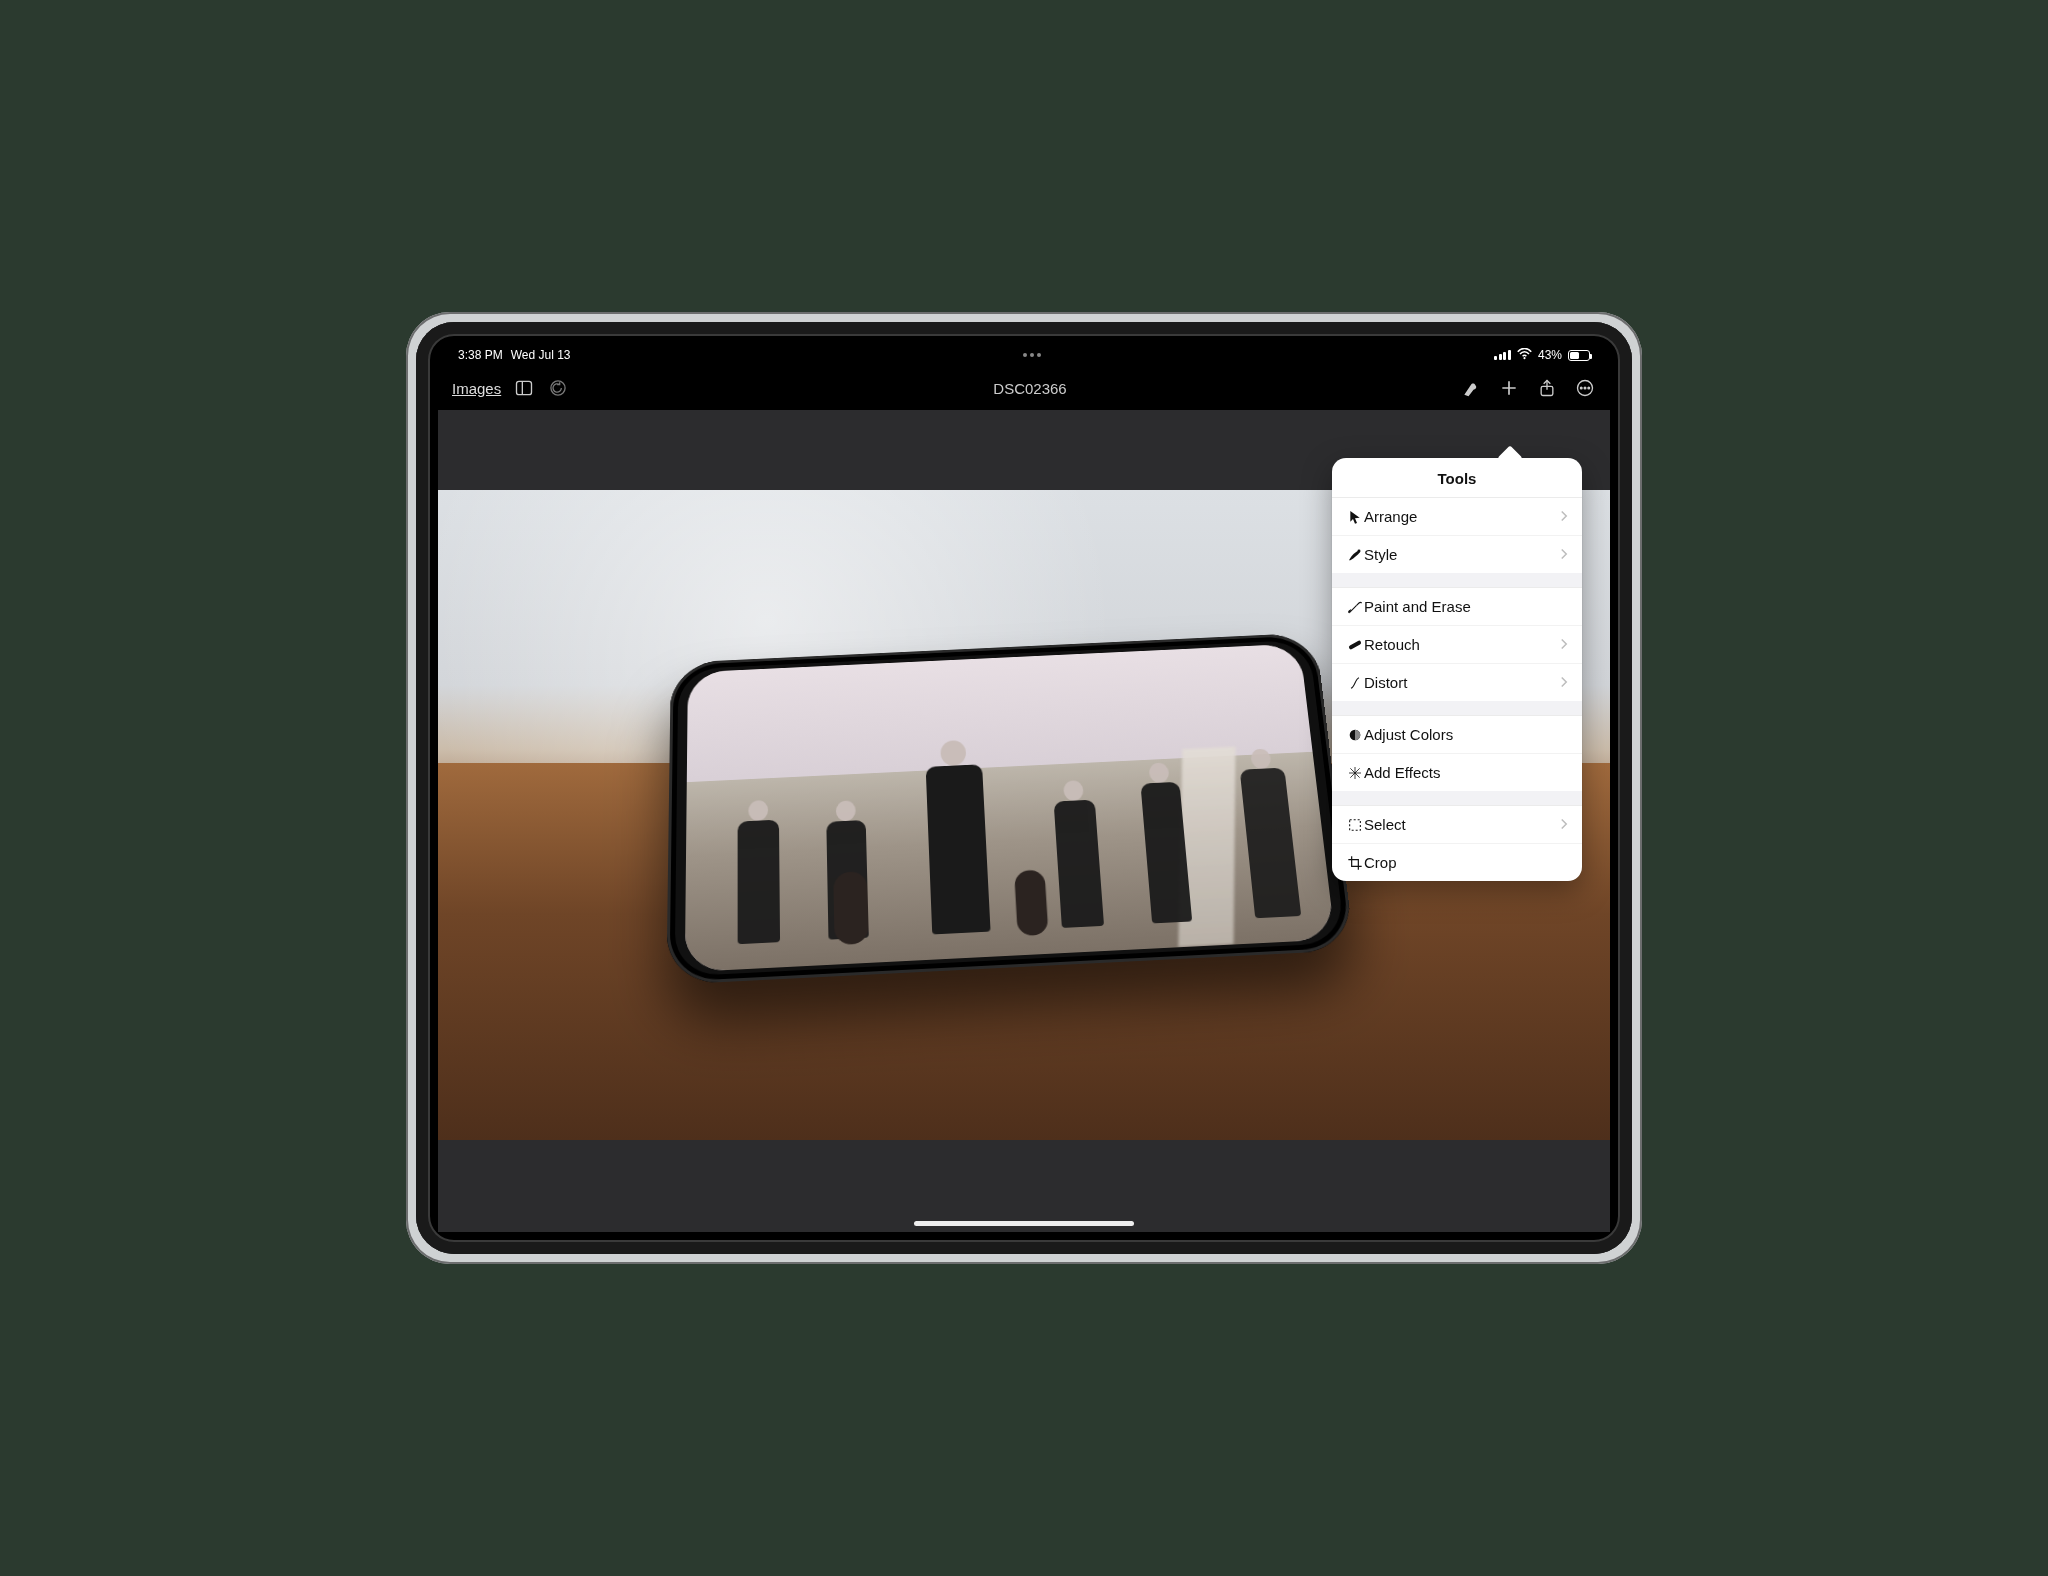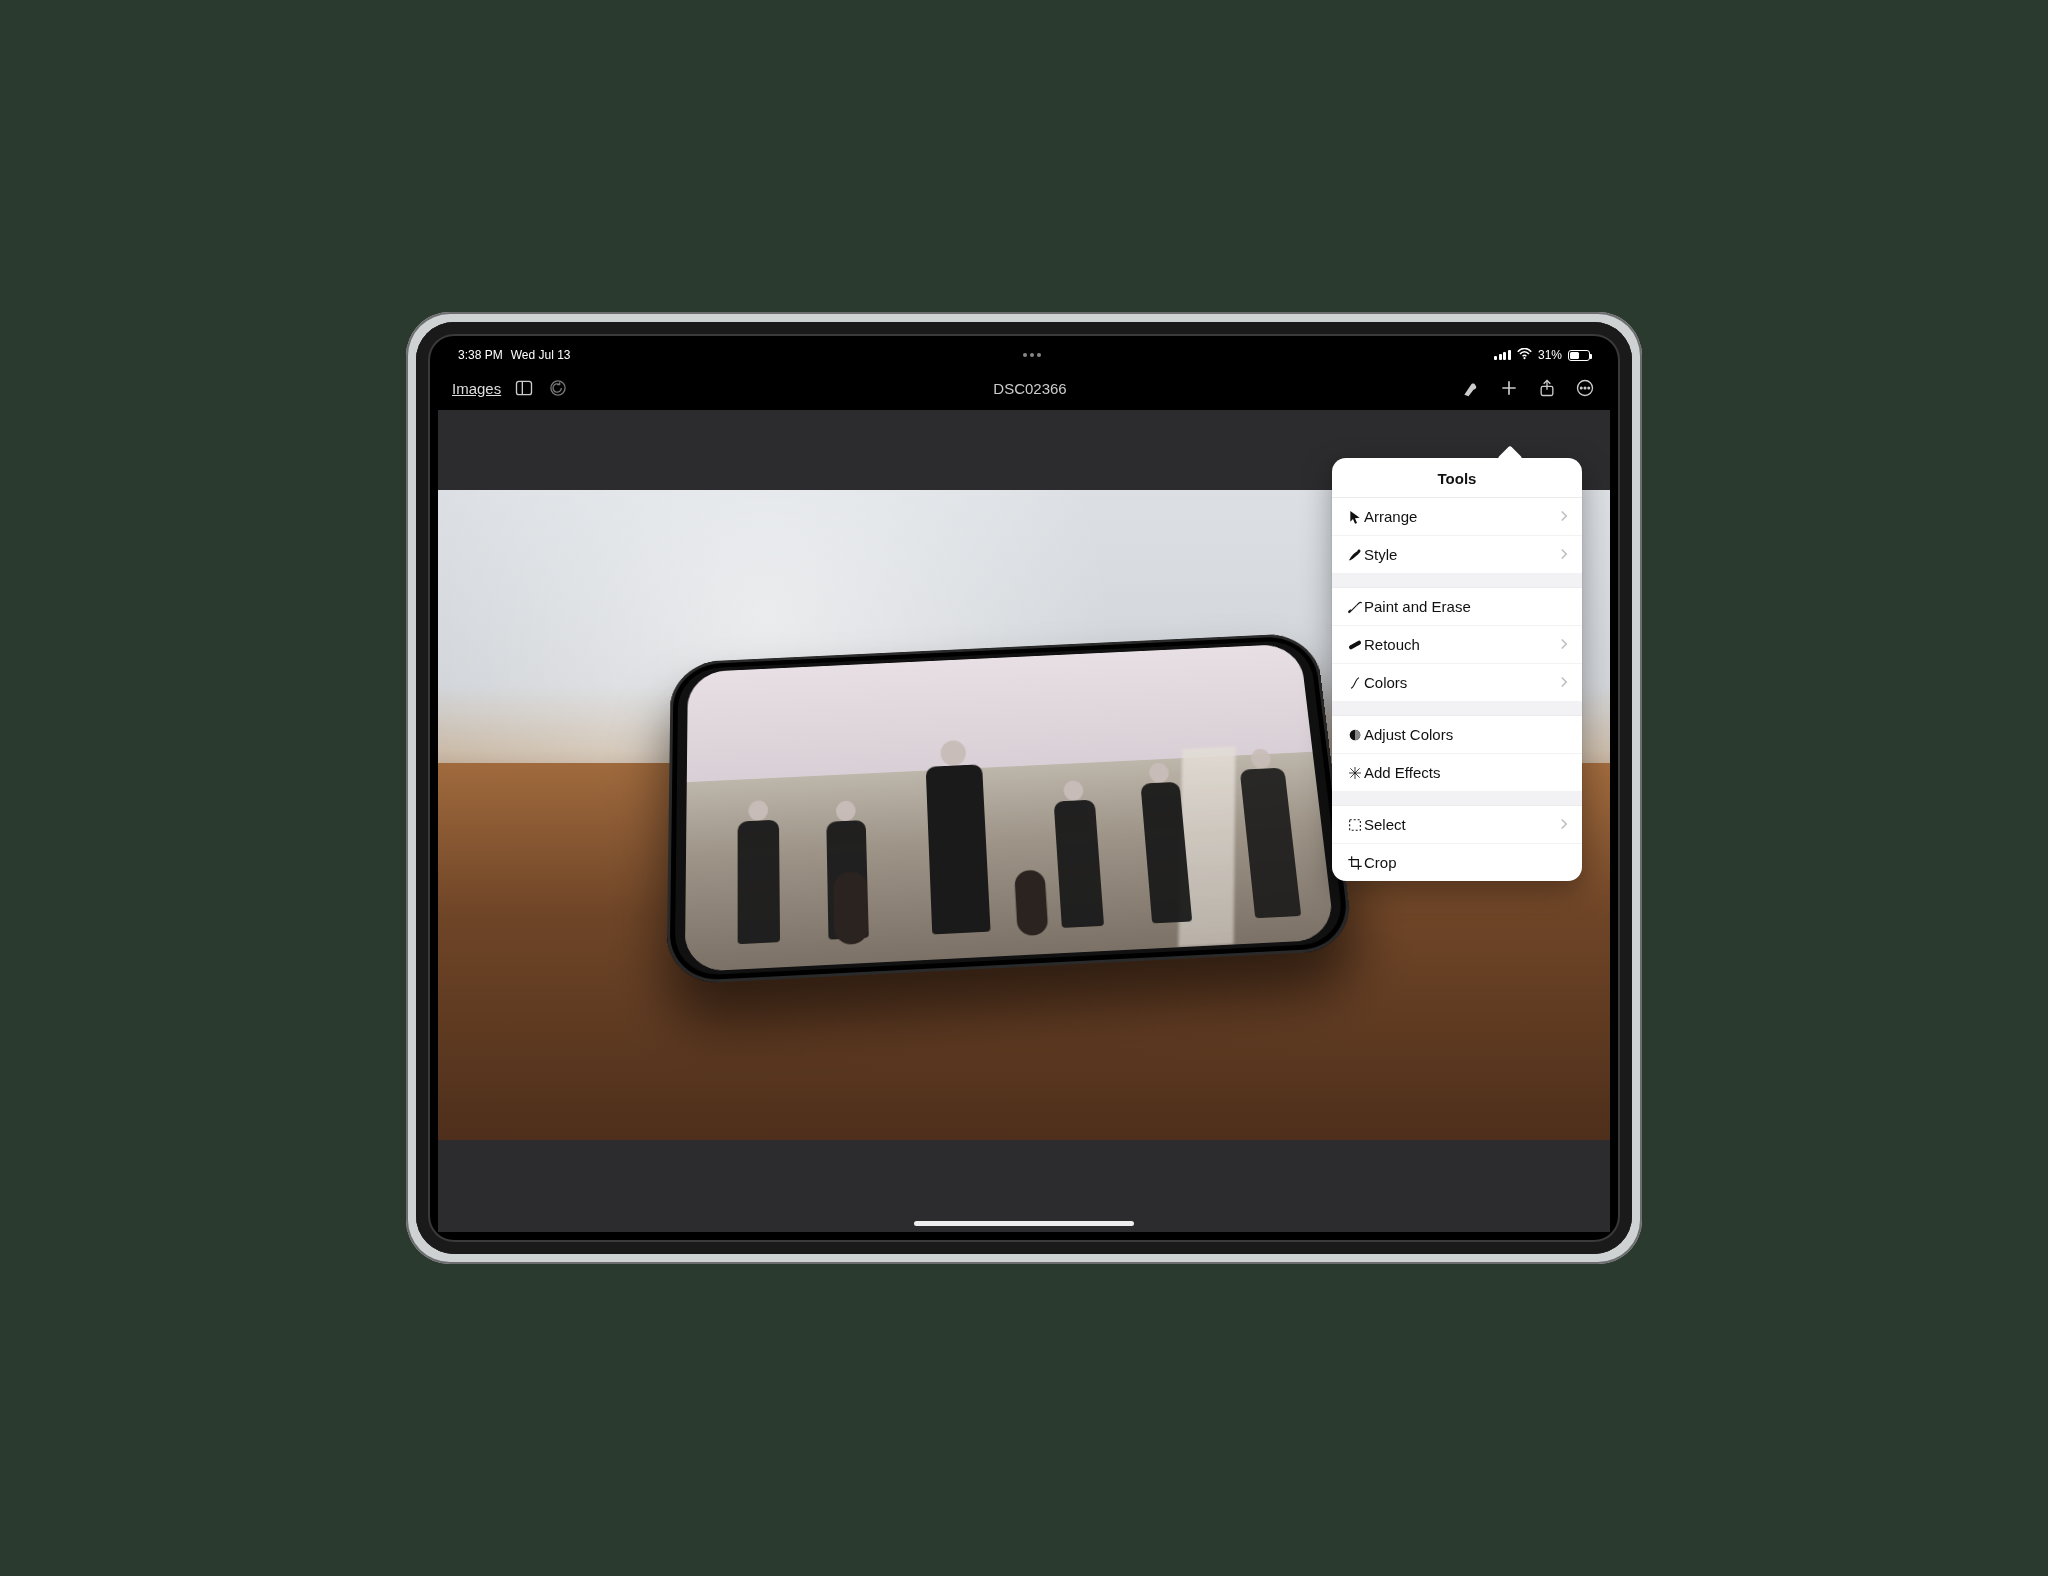--- a/index.html
+++ b/index.html
@@ -236,21 +236,21 @@
               <span></span>
           </span>
           <span class="wifi-icon">
             <svg viewBox="0 0 20 16" width="15" height="12" fill="none" stroke="#fff" stroke-width="2">
               <path d="M1 5 C6 -1 14 -1 19 5"></path>
                 <path d="M4 8 C7.5 4 12.5 4 16 8"></path>
                 <path d="M7.5 11 C9 9.4 11 9.4 12.5 11"></path>
               <circle cx="10" cy="13.5" r="1.4" fill="#fff" stroke="none"></circle>
             </svg>
           </span>
-          <span>31%</span>
+          <span>43%</span>
           <span class="battery">
             <span class="level" id="battery-level" style="width: 43%;"></span>
           </span>
         </div>
       </div>
 
       <div class="app-toolbar">
         <div class="tb-left">
           <span class="back">Images</span>
           <span class="tb-icon">
@@ -372,21 +372,21 @@
                       <polyline points="2,2 8,8 2,14"></polyline>
                     </svg></span>
                 </div>
                 <div class="row">
                   <span class="row-icon">
                     <svg viewBox="0 0 24 24" fill="#111">
                       <path d="M6 4 C12 6 12 18 18 20 C12 18 12 6 6 4 Z"></path>
                       <path d="M6 20 C12 18 12 6 18 4" fill="none" stroke="#111" stroke-width="1.6"></path>
                     </svg>
                   </span>
-                  <span class="label">Colors</span>
+                  <span class="label">Distort</span>
                   <span class="chev"><svg viewBox="0 0 10 16" fill="none" stroke="#bdbdbd" stroke-width="2">
                       <polyline points="2,2 8,8 2,14"></polyline>
                     </svg></span>
                 </div>
               </div>
               <div class="popover-gap"></div>
               <div class="popover-section">
                 <div class="row">
                   <span class="row-icon">
                     <svg viewBox="0 0 24 24">

